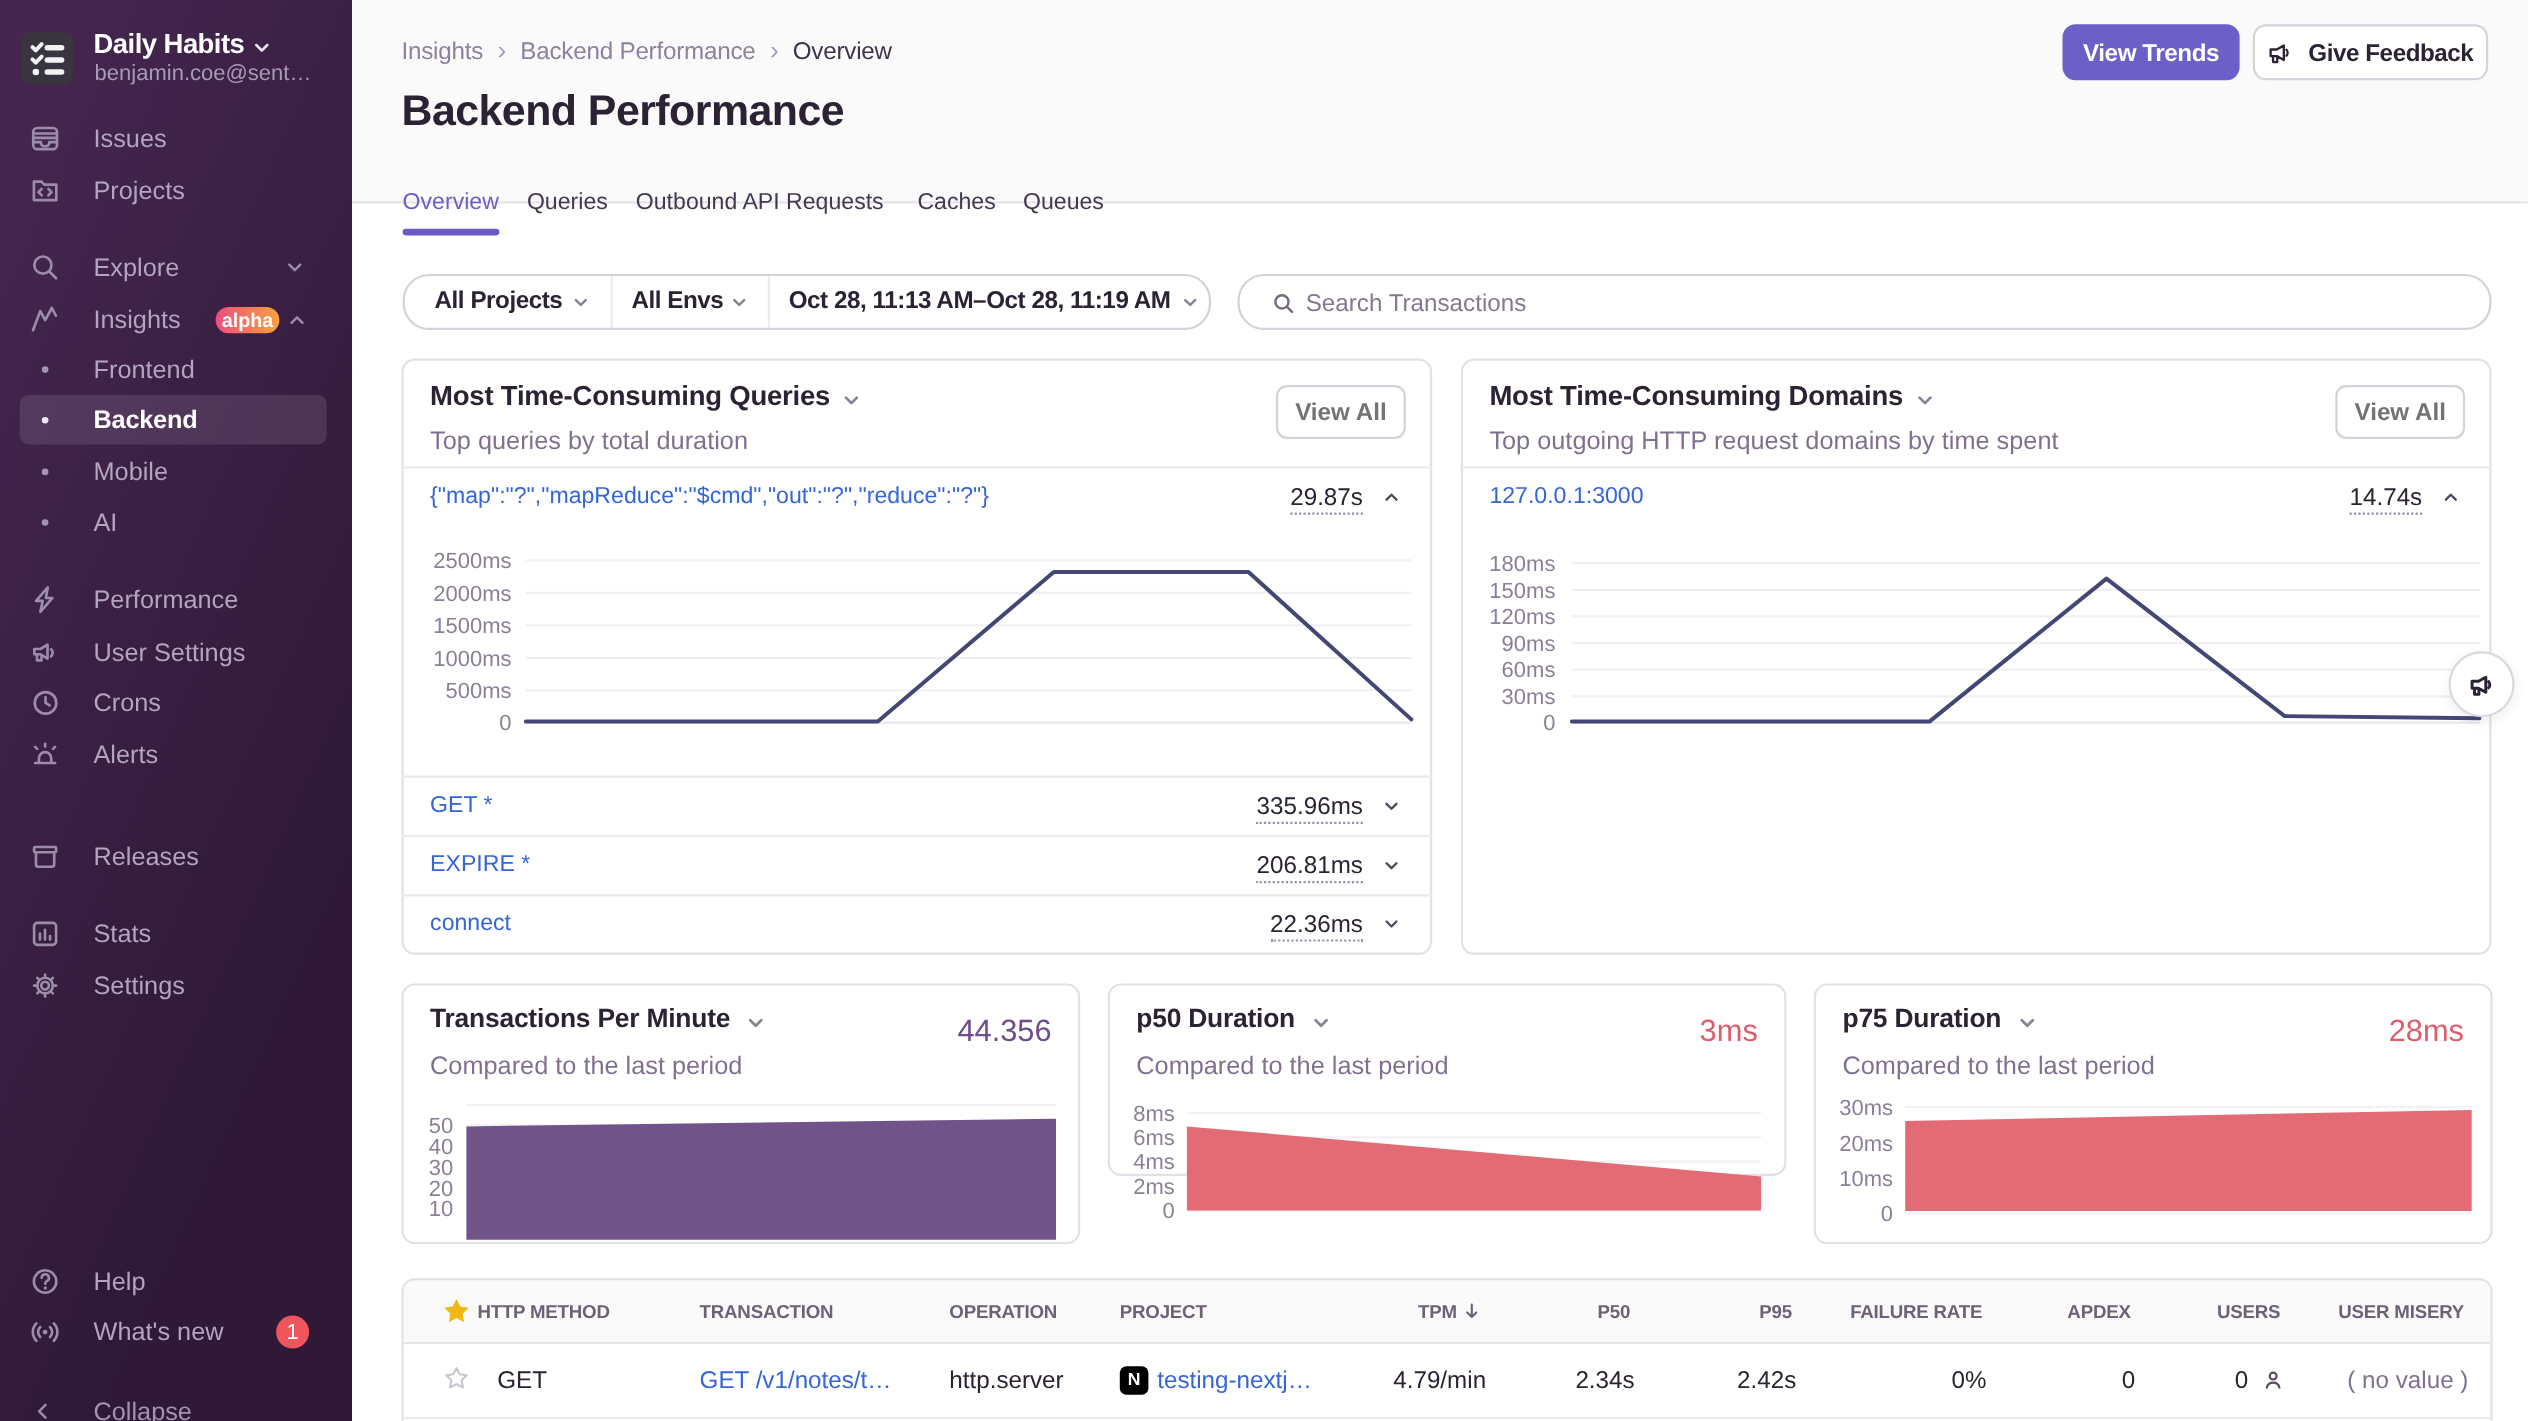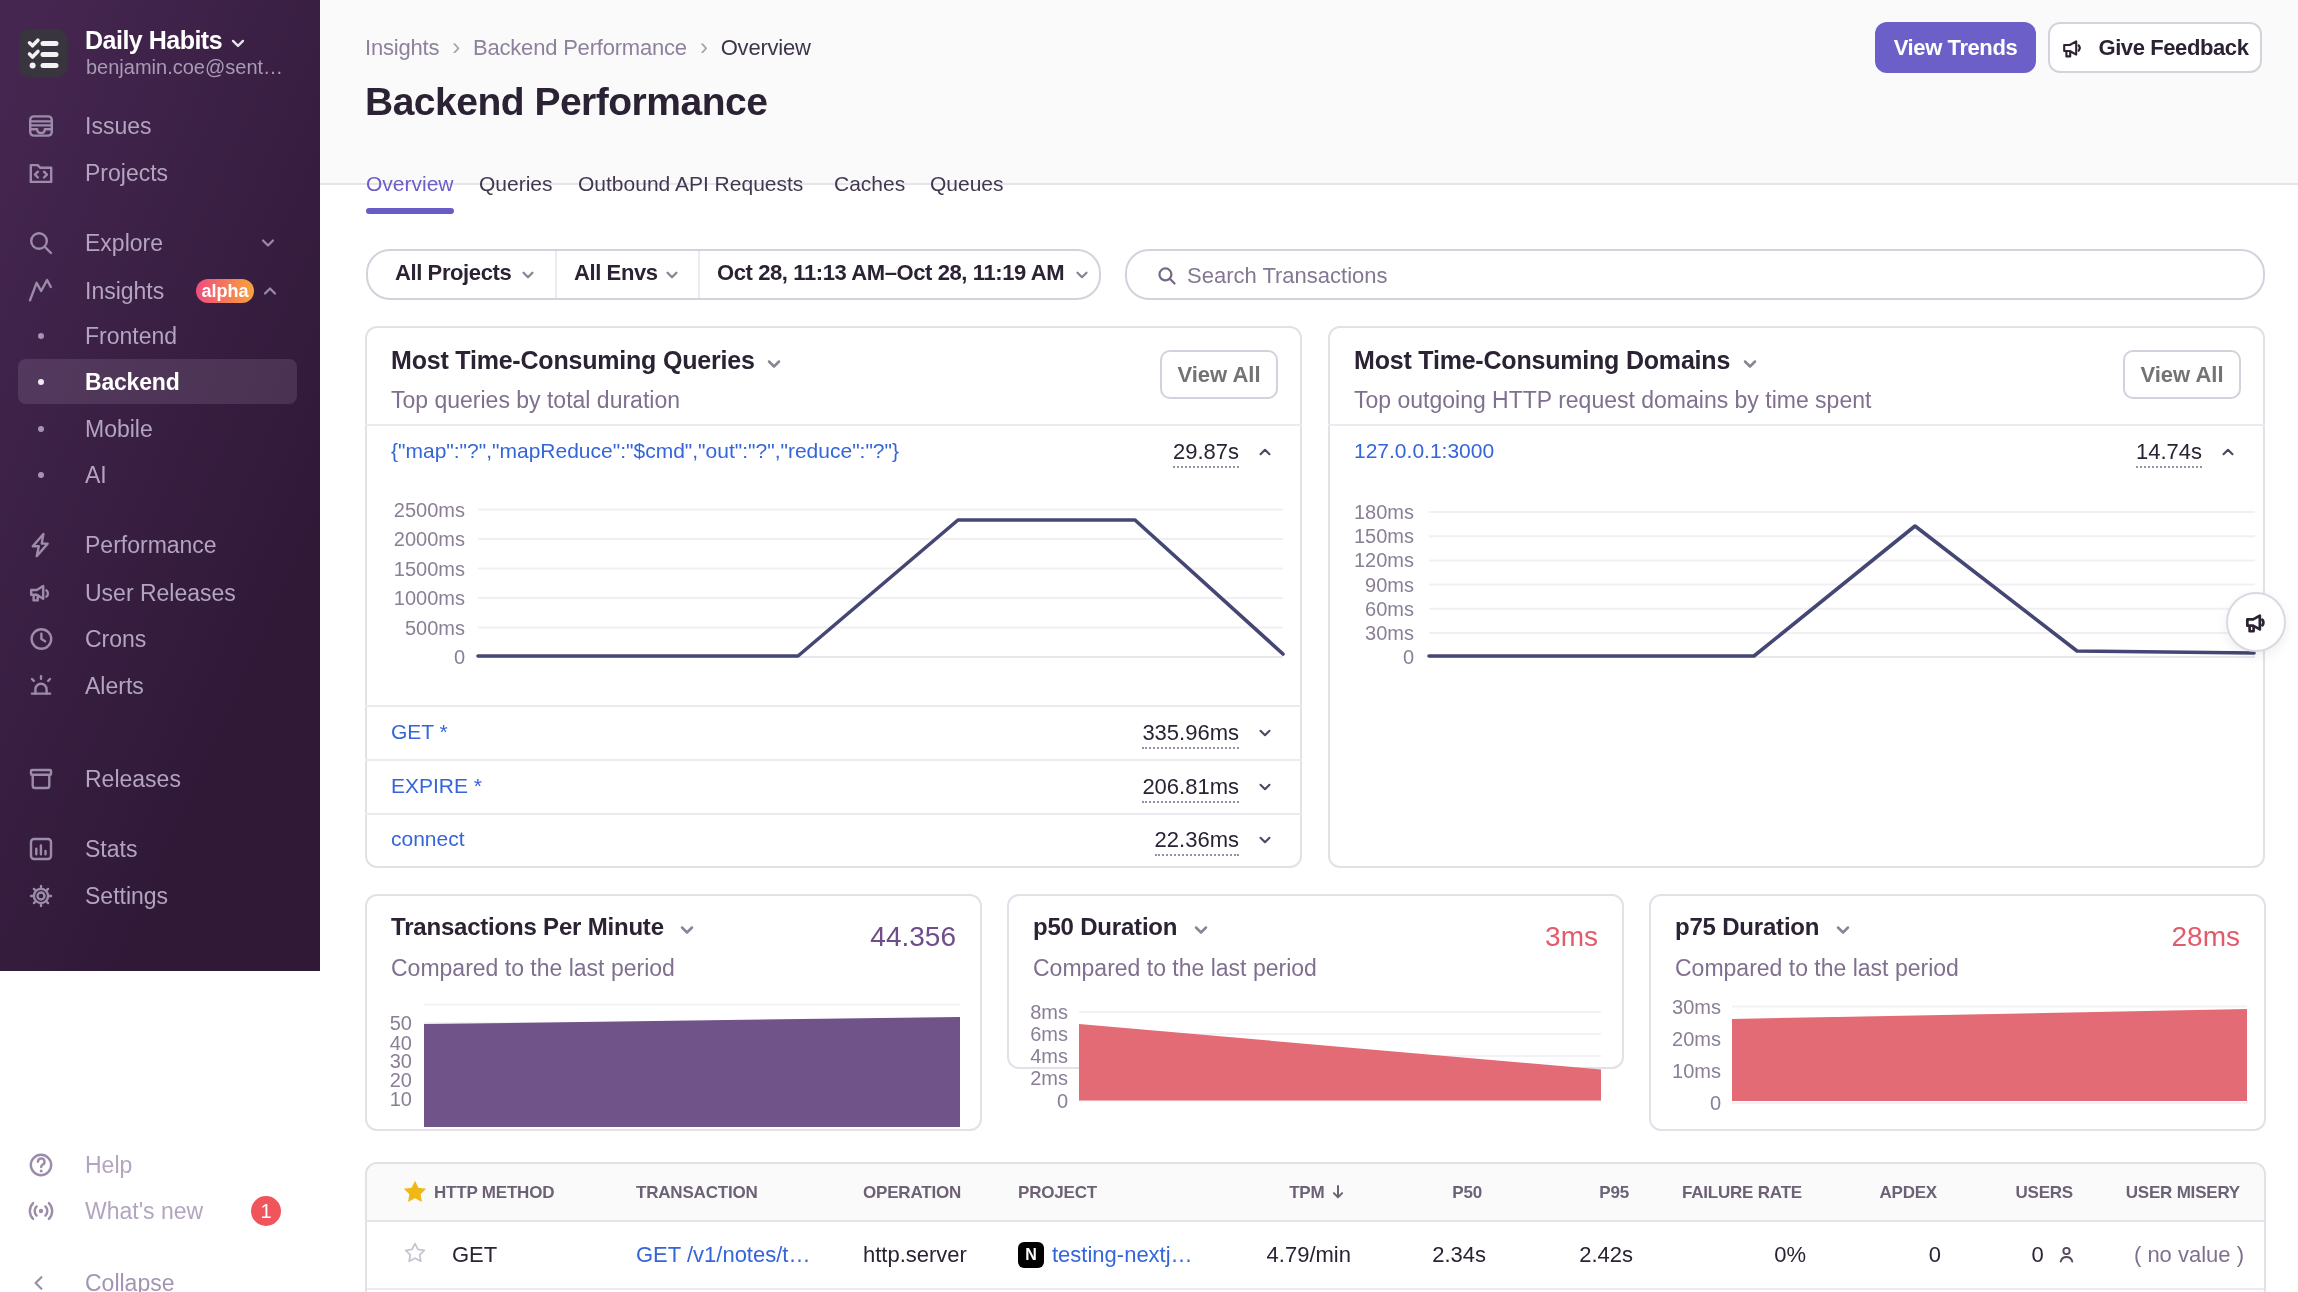--- a/index.html
+++ b/index.html
@@ -1,20 +1,20 @@
 <!DOCTYPE html>
 <html><head>
 <meta charset="utf-8">
 <style>
 *{margin:0;padding:0;box-sizing:border-box}
 html,body{width:2298px;height:1292px;overflow:hidden;background:#fff;font-family:"Liberation Sans",sans-serif;-webkit-font-smoothing:antialiased}
 .abs{position:absolute}
 #app{position:relative;width:2298px;height:1292px}
 
-#sb{position:absolute;left:0;top:0;width:320px;height:971px;background:linear-gradient(294deg,#2f1937 25%,#452650 95%)}
+#sb{position:absolute;left:0;top:0;width:320px;height:1292px;background:linear-gradient(294deg,#2f1937 25%,#452650 95%)}
 .si{position:absolute;left:0;width:320px;height:46px;color:#b3a4bf;font-size:23px;white-space:nowrap}
 .si svg{position:absolute;left:27px;top:50%;transform:translateY(-50%)}
 .si .t{position:absolute;left:85px;top:50%;transform:translateY(-50%)}
 .dot{position:absolute;left:38px;top:50%;width:6px;height:6px;margin-top:-3px;border-radius:50%;background:#a494b2}
 .pill{position:absolute;left:18px;top:359px;width:279px;height:45px;border-radius:8px;background:rgba(236,226,246,.12)}
 
 #head{position:absolute;left:320px;top:0;width:1978px;height:185px;background:#fafafb;border-bottom:2px solid #e7e3ea}
 .crumb{position:absolute;left:45px;top:35px;font-size:22px;color:#8e819c;line-height:24px;white-space:nowrap;letter-spacing:-.2px}
 .crumb b{font-weight:400;color:#3f3549}
 .crumb .sep{color:#a99fb3;padding:0 13px;font-size:24px}
@@ -122,21 +122,21 @@
         <svg width="28" height="28" viewBox="0 0 28 28" fill="none" stroke="#9c8caa" stroke-width="2.4" stroke-linejoin="round">
           <path d="M16.4 3L5.8 15.3h6l-2.1 9.9L20.7 12.6h-6z"></path>
         </svg>
         <span class="t">Performance</span>
       </div>
   <div class="si" style="top:570px">
         <svg width="28" height="28" viewBox="0 0 28 28" fill="none" stroke="#9c8caa" stroke-width="2.4" stroke-linejoin="round">
           <path d="M4.2 11h5.6l6.4-3.9v12.6l-6.4-3.9H4.2zM6.6 15.8v5.6h4.1v-5.6"></path>
           <path d="M19.4 11.3a4.2 4.2 0 0 1 0 6.4" stroke-linecap="round"></path>
         </svg>
-        <span class="t">User Releases</span>
+        <span class="t">User Settings</span>
       </div>
   <div class="si" style="top:616px">
         <svg width="28" height="28" viewBox="0 0 28 28" fill="none" stroke="#9c8caa" stroke-width="2.4" stroke-linecap="round" stroke-linejoin="round">
           <circle cx="14.4" cy="14" r="9.8"></circle>
           <path d="M14.4 8.8V14l3.7 2.3"></path>
         </svg>
         <span class="t">Crons</span>
       </div>
   <div class="si" style="top:663px">
         <svg width="28" height="28" viewBox="0 0 28 28" fill="none" stroke="#9c8caa" stroke-width="2.4" stroke-linecap="round" stroke-linejoin="round">

